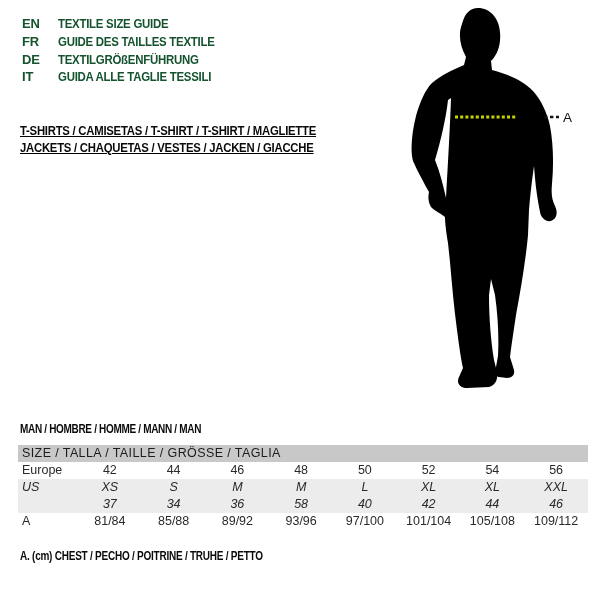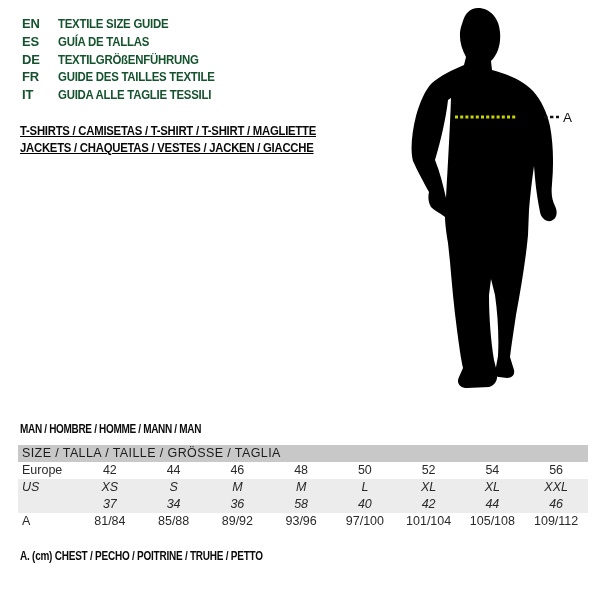--- a/index.html
+++ b/index.html
@@ -43,30 +43,26 @@
 <body>
 
 <div class="page">
 
   <div class="lang-list">
     <div class="lang-row">
       <span class="lang-code">EN</span>
       <span class="lang-label">TEXTILE SIZE GUIDE</span>
     </div>
     <div class="lang-row">
-      <span class="lang-code">ES</span>
-      <span class="lang-label">GUÍA DE TALLAS</span>
+      <span class="lang-code">FR</span>
+      <span class="lang-label">GUIDE DES TAILLES TEXTILE</span>
     </div>
     <div class="lang-row">
       <span class="lang-code">DE</span>
       <span class="lang-label">TEXTILGRÖßENFÜHRUNG</span>
-    </div>
-    <div class="lang-row">
-      <span class="lang-code">FR</span>
-      <span class="lang-label">GUIDE DES TAILLES TEXTILE</span>
     </div>
     <div class="lang-row">
       <span class="lang-code">IT</span>
       <span class="lang-label">GUIDA ALLE TAGLIE TESSILI</span>
     </div>
   </div>
 
   <div class="product-block">
     <div class="product-line">T-SHIRTS / CAMISETAS / T-SHIRT / T-SHIRT / MAGLIETTE</div>
     <div class="product-line">JACKETS / CHAQUETAS / VESTES / JACKEN / GIACCHE</div>

